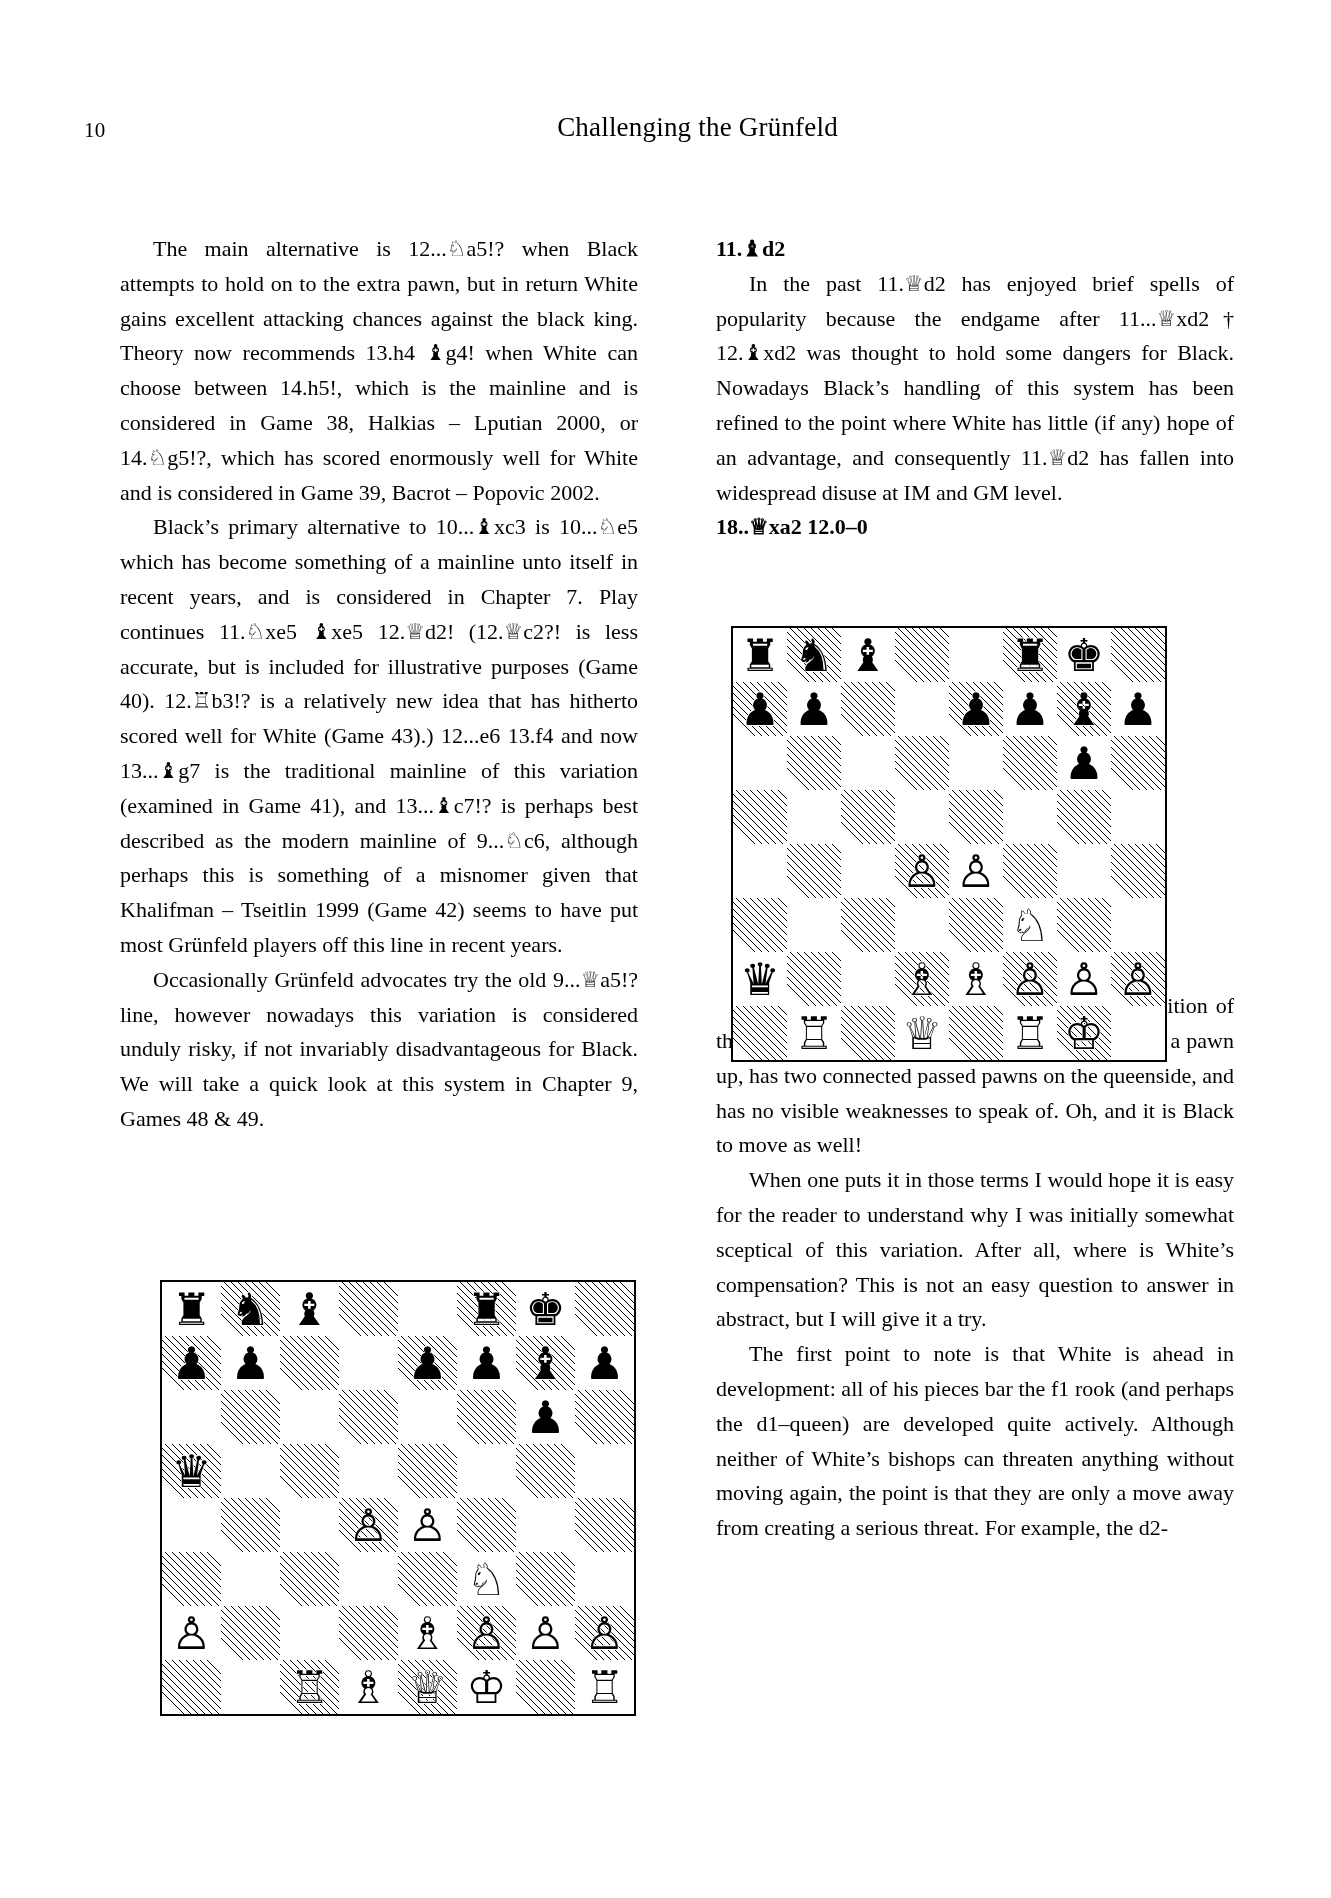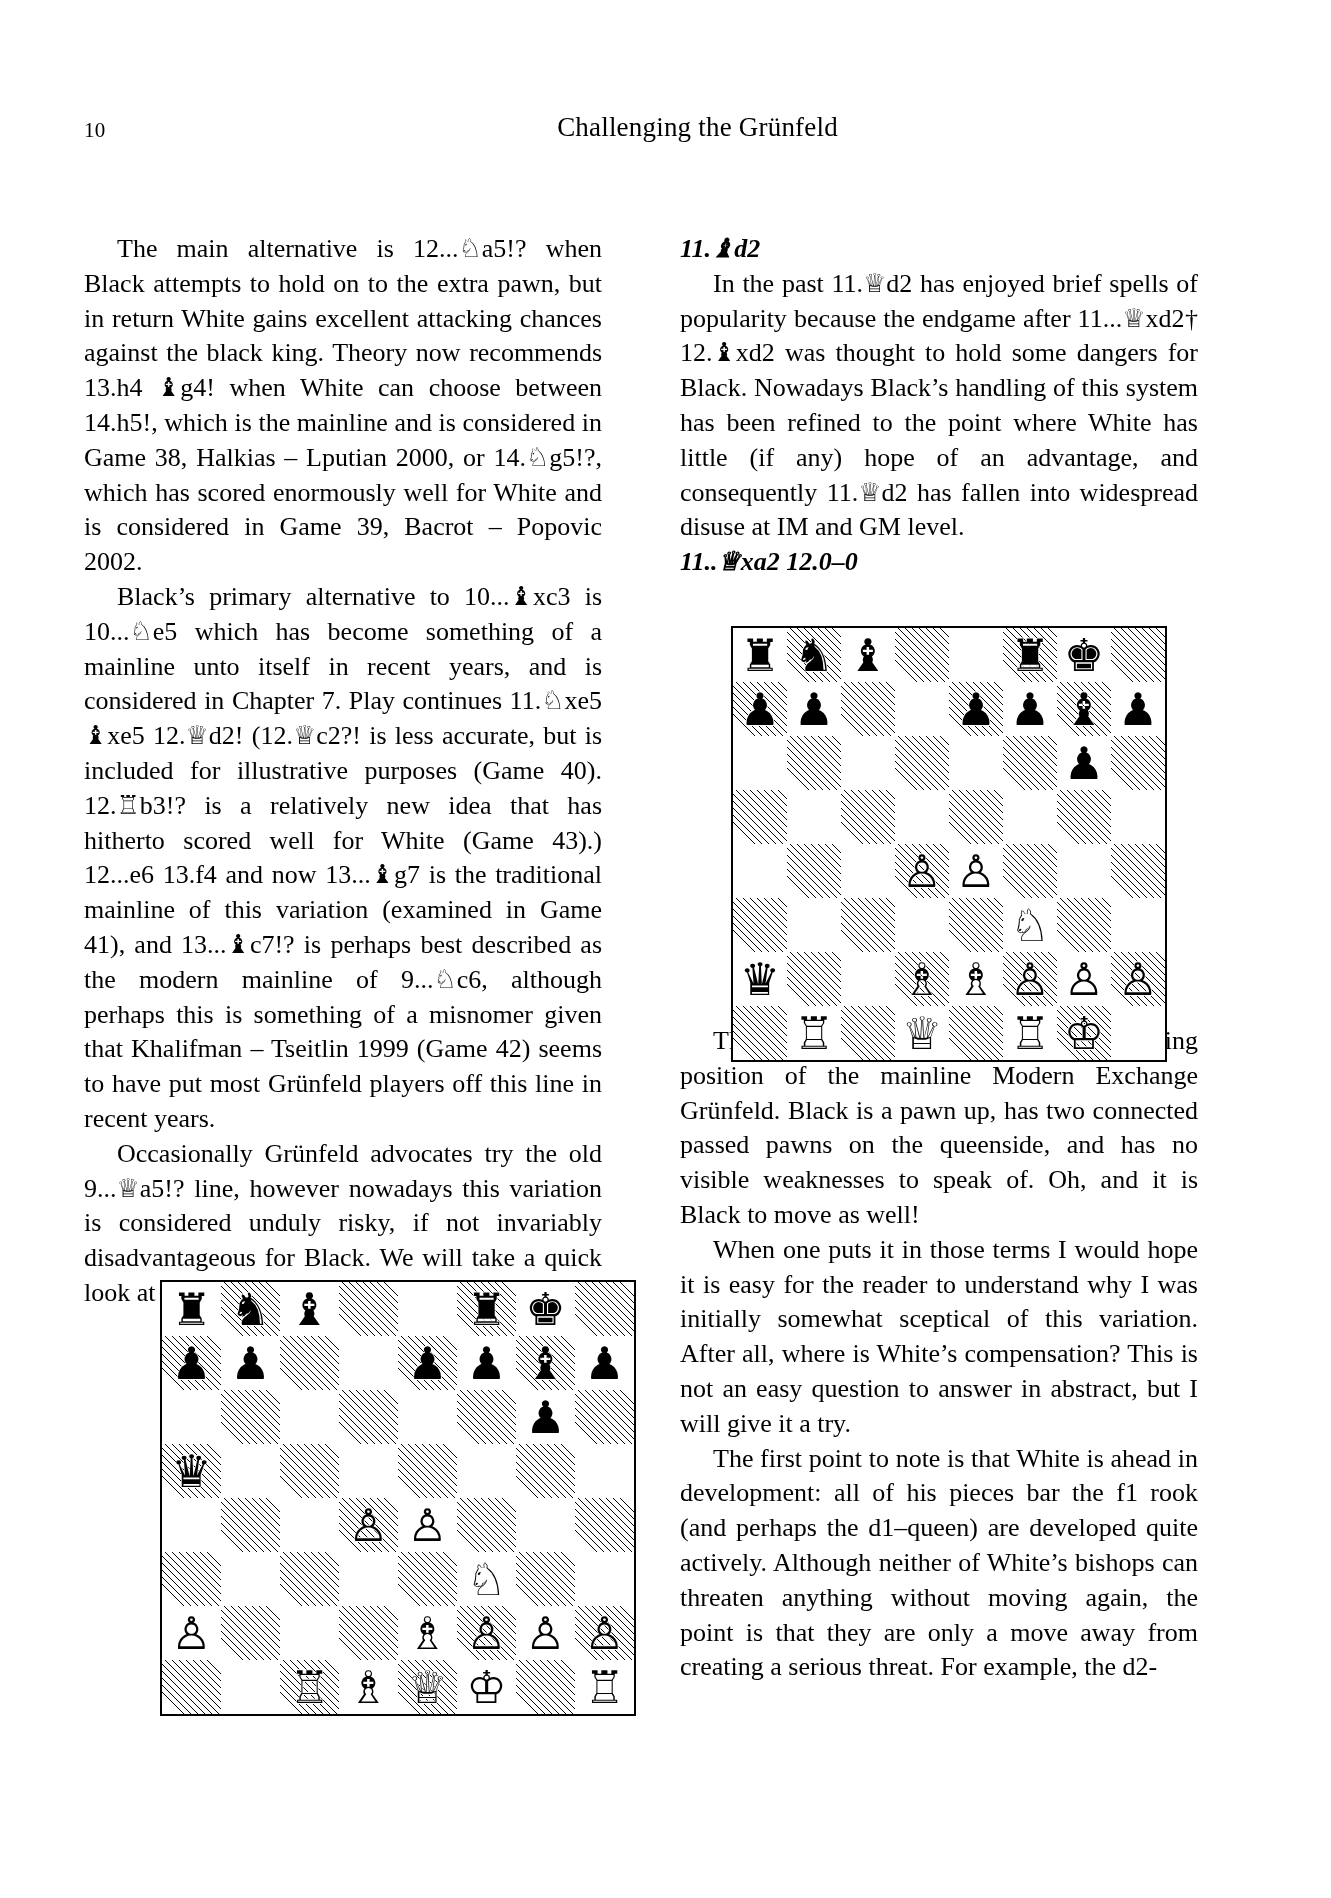--- a/index.html
+++ b/index.html
@@ -44,36 +44,36 @@
     text-align: center;
     font-size: 27px;
     letter-spacing: 0.2px;
     padding-left: 32px;
   }
   
   .col {
     position: absolute;
     top: 232px;
     width: 518px;
-    font-size: 26px;
+    font-size: 22px;
     line-height: 34.8px;
     text-align: justify;
     text-justify: inter-word;
+    margin-left: 36px;
   }
   .col-left { left: 84px; }
   .col-right { left: 680px; }
 
   p {
     margin: 0;
     text-indent: 33px;
   }
   p.movehead {
     text-indent: 0;
     font-weight: bold;
-    font-style: italic;
   }
 
   
   .board {
     position: absolute;
     border: 2.5px solid #000;
     background: #fff;
     box-sizing: content-box;
   }
   .board-grid {
@@ -124,21 +124,21 @@
 
   <div class="col col-left">
     <p>The main alternative is 12...♘a5!? when Black attempts to hold on to the extra pawn, but in return White gains excellent attacking chances against the black king. Theory now recommends 13.h4 ♝g4! when White can choose between 14.h5!, which is the mainline and is considered in Game 38, Halkias – Lputian 2000, or 14.♘g5!?, which has scored enormously well for White and is considered in Game 39, Bacrot – Popovic 2002.</p>
     <p>Black’s primary alternative to 10...♝xc3 is 10...♘e5 which has become something of a mainline unto itself in recent years, and is considered in Chapter 7. Play continues 11.♘xe5 ♝xe5 12.♕d2! (12.♕c2?! is less accurate, but is included for illustrative purposes (Game 40). 12.♖b3!? is a relatively new idea that has hitherto scored well for White (Game 43).) 12...e6 13.f4 and now 13...♝g7 is the traditional mainline of this variation (examined in Game 41), and 13...♝c7!? is perhaps best described as the modern mainline of 9...♘c6, although perhaps this is something of a misnomer given that Khalifman – Tseitlin 1999 (Game 42) seems to have put most Grünfeld players off this line in recent years.</p>
     <p>Occasionally Grünfeld advocates try the old 9...♕a5!? line, however nowadays this variation is considered unduly risky, if not invariably disadvantageous for Black. We will take a quick look at this system in Chapter 9, Games 48 &amp; 49.</p>
   </div>
 
   <div class="col col-right">
     <p class="movehead">11.♝d2</p>
     <p>In the past 11.♕d2 has enjoyed brief spells of popularity because the endgame after 11...♕xd2† 12.♝xd2 was thought to hold some dangers for Black. Nowadays Black’s handling of this system has been refined to the point where White has little (if any) hope of an advantage, and consequently 11.♕d2 has fallen into widespread disuse at IM and GM level.</p>
-    <p class="movehead">11..♕xa2 12.0–0</p>
+    <p class="movehead">18..♕xa2 12.0–0</p>
     <div style="height:444px"></div>
     <p>The position above represents the starting position of the mainline Modern Exchange Grünfeld. Black is a pawn up, has two connected passed pawns on the queenside, and has no visible weaknesses to speak of. Oh, and it is Black to move as well!</p>
     <p>When one puts it in those terms I would hope it is easy for the reader to understand why I was initially somewhat sceptical of this variation. After all, where is White’s compensation? This is not an easy question to answer in abstract, but I will give it a try.</p>
     <p>The first point to note is that White is ahead in development: all of his pieces bar the f1 rook (and perhaps the d1–queen) are developed quite actively. Although neither of White’s bishops can threaten anything without moving again, the point is that they are only a move away from creating a serious threat. For example, the d2-</p>
   </div>
 
   <div class="board" id="board-right">
     <div class="board-grid">
         <div class="sq">
           <span class="pc">♜</span>

